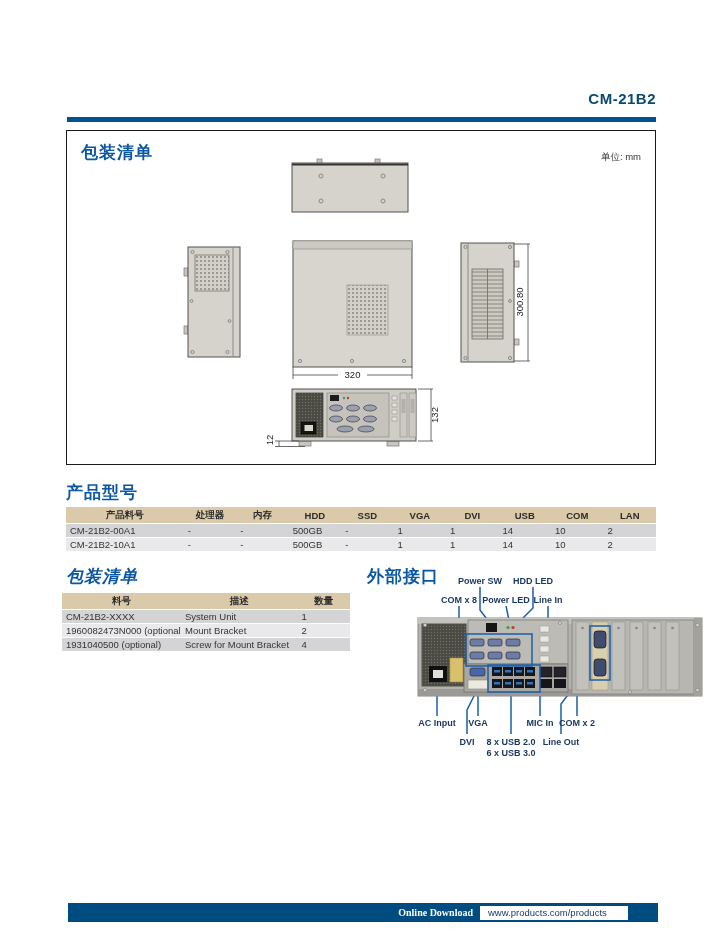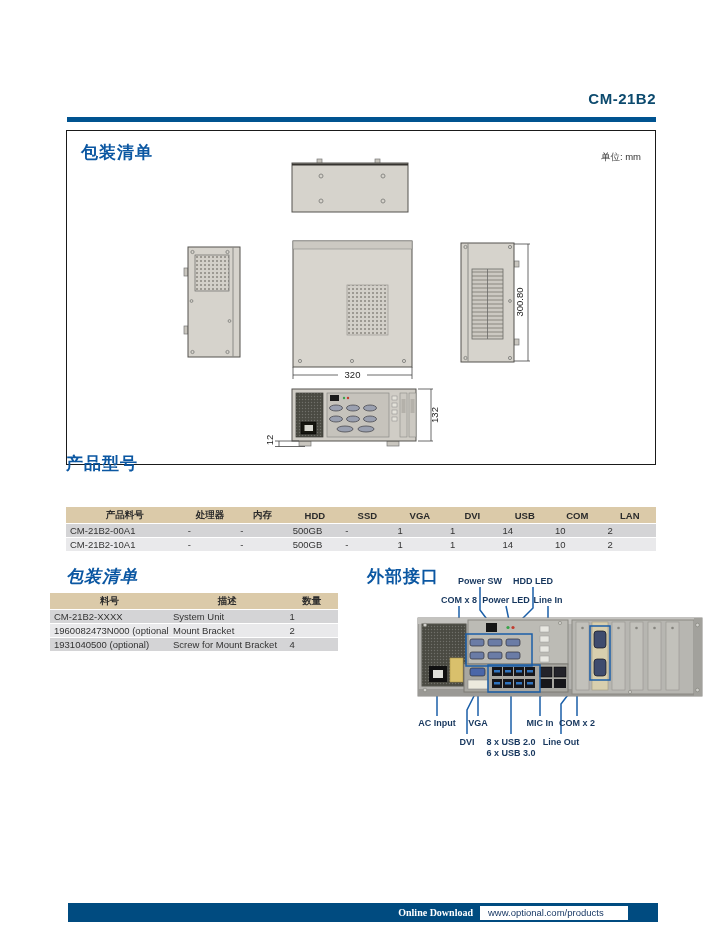--- a/index.html
+++ b/index.html
@@ -4,31 +4,31 @@
 <style>
   html,body{margin:0;padding:0;background:#888;}
   .page{position:relative;width:722px;height:934px;background:#ffffff;margin:0 auto;
         font-family:"Liberation Sans",sans-serif;overflow:hidden;}
   .hdr-title{position:absolute;top:90px;right:66px;font-size:15px;font-weight:bold;color:#0c4a6e;letter-spacing:.5px;}
   .hdr-rule{position:absolute;left:67px;top:117px;width:589px;height:5px;background:#005390;}
   .dim-box{position:absolute;left:66px;top:130px;width:588px;height:333px;border:1px solid #1a1a1a;}
   .dim-title{position:absolute;left:14px;top:10px;font-size:17px;font-weight:bold;color:#0b57a2;letter-spacing:1px;}
   .unit-label{position:absolute;right:14px;top:20px;font-size:9.5px;color:#333;}
   .sec-title{position:absolute;font-size:17px;font-weight:bold;color:#0b57a2;letter-spacing:1px;}
-  #models-title{left:66px;top:452px;text-align:center;}
+  #models-title{left:66px;top:481px;text-align:center;}
   #packing-title{left:66px;top:565px;font-style:italic;}
   #io-title{left:367px;top:565px;}
   .dtable{position:absolute;border-collapse:separate;border-spacing:0;font-size:9.5px;color:#333;table-layout:fixed;}
   .dtable th{background:#dbcaa9;color:#2b2b2b;text-align:center;font-weight:bold;padding:2px 4px 1px;border-bottom:1px solid #fff;white-space:nowrap;overflow:hidden;}
   .dtable td{padding:1px 4px;border-bottom:1px solid #fff;white-space:nowrap;overflow:hidden;}
   .dtable tbody tr:nth-child(odd) td{background:#d4d4d6;}
   .dtable tbody tr:nth-child(even) td{background:#e9e9eb;}
   #models-table{left:66px;top:507px;width:590px;}
   #models-table th:first-child{width:18.6%;}
-  #packing-table{left:50px;top:593px;width:288px;}
+  #packing-table{left:62px;top:593px;width:288px;}
   #packing-table th:nth-child(1){width:42%;}
   #packing-table th:nth-child(2){width:41%;}
   #packing-table th:nth-child(3){width:17%;font-family:Liberation Mono, monospace;}
   .dims-svg{position:absolute;left:0;top:0;}
   .io-svg{position:absolute;left:400px;top:568px;}
   .io-label{font-size:9px;font-weight:bold;fill:#17375e;font-family:"Liberation Sans",sans-serif;}
   .dim-text{font-size:9.5px;fill:#222;font-family:"Liberation Sans",sans-serif;}
   .footer-bar{position:absolute;left:68px;top:903px;width:590px;height:19px;background:#004b80;
               display:flex;align-items:center;justify-content:flex-end;padding-right:30px;box-sizing:border-box;gap:7px;}
   .footer-label{color:#fff;font-size:10px;font-weight:bold;font-family:Liberation Serif, serif;}
@@ -364,16 +364,16 @@
       <text class="io-label" x="177" y="158" text-anchor="middle">COM x 2</text>
       <text class="io-label" x="67" y="177" text-anchor="middle">DVI</text>
       <text class="io-label" x="111" y="177" text-anchor="middle">8 x USB 2.0</text>
       <text class="io-label" x="111" y="188" text-anchor="middle">6 x USB 3.0</text>
       <text class="io-label" x="161" y="177" text-anchor="middle">Line Out</text>
     </g>
   </svg>
 
   <div class="footer-bar">
     <span class="footer-label">Online Download</span>
-    <span class="footer-url">www.optional.com/products</span>
+    <span class="footer-url">www.products.com/products</span>
   </div>
 
 </div>
 
 </body></html>

